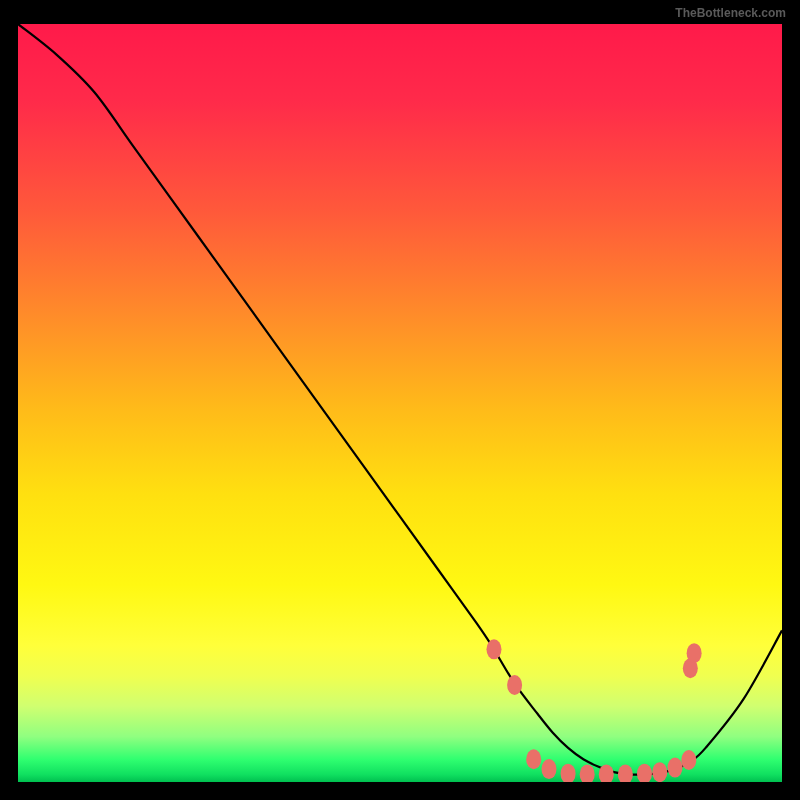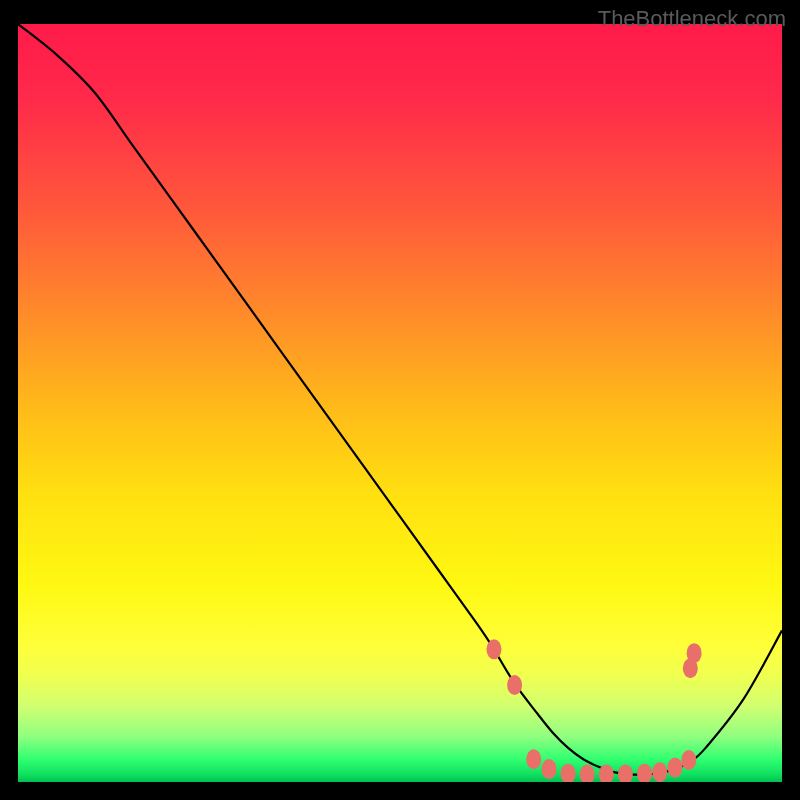--- a/index.html
+++ b/index.html
@@ -8,22 +8,22 @@
     height: 800px;
     background: #000;
     position: relative;
     font-family: Arial, sans-serif;
   }
   .watermark {
     position: absolute;
     top: 6px;
     right: 14px;
     color: #5a5a5a;
-    font-size: 22px;
-    font-weight: 400;
+    font-size: 12px;
+    font-weight: 700;
     z-index: 10;
   }
   .plot-area {
     position: absolute;
     left: 18px;
     top: 24px;
     width: 764px;
     height: 758px;
     overflow: hidden;
   }

